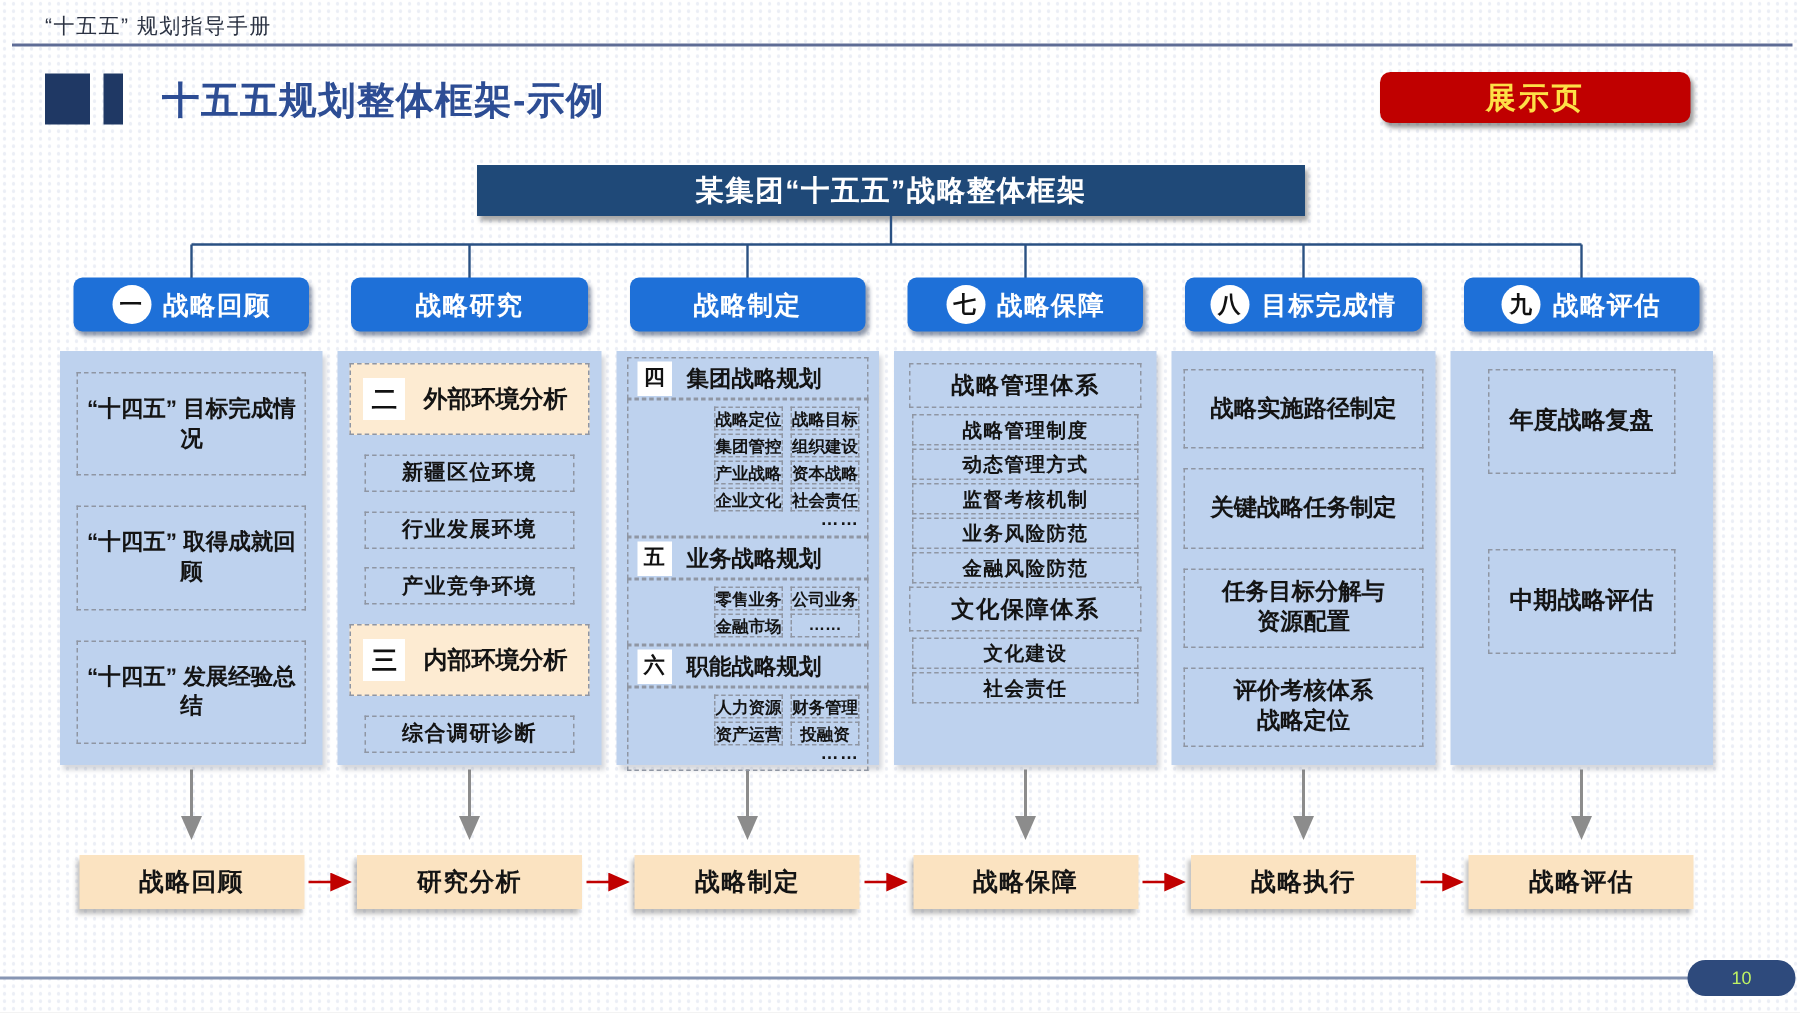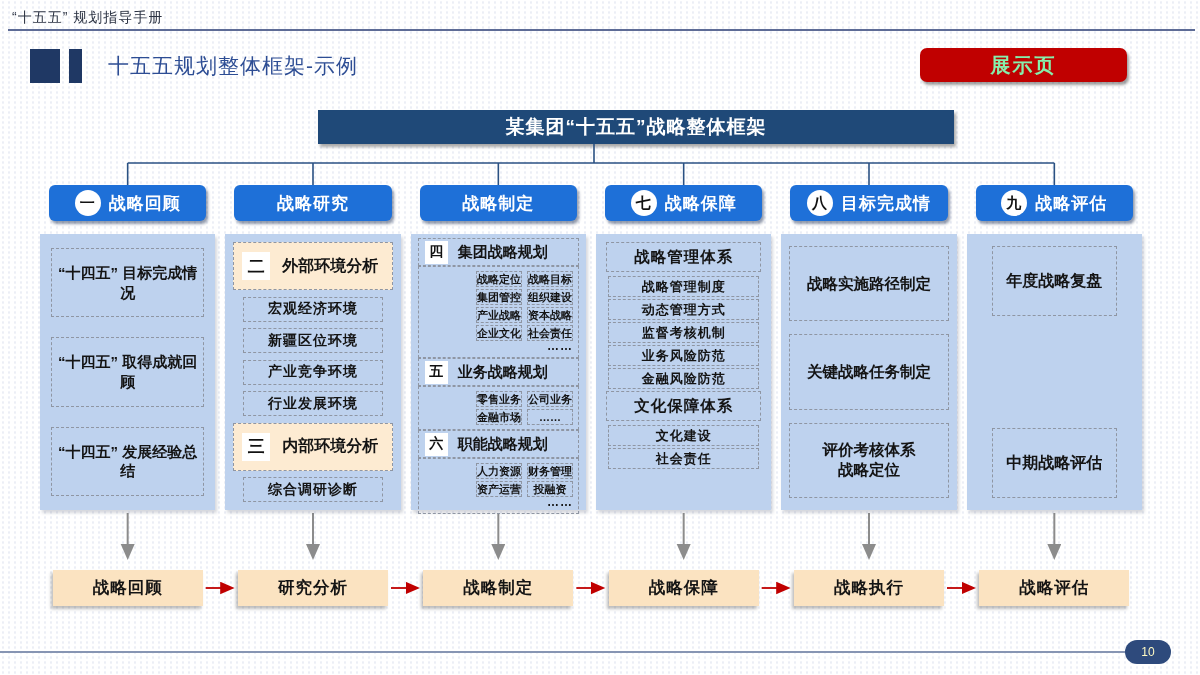--- a/index.html
+++ b/index.html
@@ -5,35 +5,35 @@
   * { margin:0; padding:0; box-sizing:border-box; }
   html,body { background:#e9e9e9; }
   body { font-family:"Liberation Sans","DejaVu Sans",sans-serif; }
   .slide {
     position:relative; width:1200px; height:675px; margin:0 auto; overflow:hidden;
     background-color:#ffffff;
     background-image: radial-gradient(circle, rgba(120,140,190,.14) 1px, transparent 1.4px);
     background-size:6px 5px;
   }
   
-  .doc-label { position:absolute; left:12px; top:9px; font-size:14px; color:#2b3242; letter-spacing:1px; }
+  .doc-label { position:absolute; left:30px; top:9px; font-size:14px; color:#2b3242; letter-spacing:1px; }
   .header-rule { position:absolute; left:8px; top:29px; width:1187px; height:2px; background:#5e6c96; }
   .title-row { position:absolute; left:30px; top:48px; height:36px; display:flex; align-items:center; }
   .mark-lg { width:30px; height:34px; background:var(--mark-navy,#1F3864); }
   .mark-sm { width:13px; height:34px; background:var(--mark-navy,#1F3864); margin-left:9px; }
-  .page-title { margin-left:26px; font-size:21px; font-weight:normal; color:var(--title-blue,#2D4D94); letter-spacing:1px; }
+  .page-title { margin-left:26px; font-size:25px; font-weight:bold; color:var(--title-blue,#2D4D94); letter-spacing:1px; }
   .badge {
     position:absolute; right:73px; top:48px; width:207px; height:34px; border-radius:7px;
-    background:var(--accent-red,#C00000); color:#86efac; font-size:20px; font-weight:bold;
+    background:var(--accent-red,#C00000); color:#fde047; font-size:20px; font-weight:bold;
     display:flex; align-items:center; justify-content:center; letter-spacing:2px;
     box-shadow:2px 3px 3px rgba(0,0,0,.38);
   }
   
   .root-box {
-    position:absolute; left:318px; top:110px; width:636px; height:34px;
+    position:absolute; left:318px; top:110px; width:552px; height:34px;
     background:var(--navy,#1F4978); color:#fff; font-size:19px; font-weight:bold; letter-spacing:1px;
     display:flex; align-items:center; justify-content:center;
     box-shadow:2px 3px 3px rgba(0,0,0,.35);
   }
   
   #connectors { position:absolute; left:0; top:0; width:1200px; height:675px; pointer-events:none; }
   #connectors line.navy { stroke:#2A5183; stroke-width:1.6; }
   #connectors line.gray { stroke:#8c8c8c; stroke-width:2; }
   #connectors line.red  { stroke:var(--accent-red,#C00000); stroke-width:1.8; }
   
@@ -49,21 +49,21 @@
     width:26px; height:26px; border-radius:50%; background:#fff; color:#111;
     font-size:15px; font-weight:bold; display:flex; align-items:center; justify-content:center; flex:none;
   }
   .panel { height:276px; background:var(--panel-blue,#BED2EE); display:flex; flex-direction:column; box-shadow:2px 3px 3px rgba(90,100,120,.25); }
   .blk { border:1.6px dashed #8f96a3; color:#141414; font-weight:bold; }
   
   .big { display:flex; align-items:center; justify-content:center; text-align:center;
          white-space:pre-line; font-size:15px; line-height:1.3; }
   .p1 { padding:14px 11px; gap:20px; } .p1 .big { flex:1; }
   .p5 { padding:12px 8px; gap:13px; } .p5 .big { flex:1; font-size:15.5px; }
-  .p6 { padding:12px 25px; gap:50px; justify-content:space-between; } .p6 .big { height:70px; flex:none; font-size:16px; }
+  .p6 { padding:12px 25px; gap:50px; justify-content:flex-start; } .p6 .big { height:70px; flex:none; font-size:16px; }
   
   .p2 { padding:8px 8px; justify-content:space-between; }
   .cream { background:var(--cream,#FDEBD2); height:48px; display:flex; align-items:center; gap:12px;
            padding-left:8px; font-size:16px; flex:none; }
   .numsq { width:28px; height:28px; background:#fff; color:#111; flex:none;
            display:flex; align-items:center; justify-content:center; font-size:17px; font-weight:bold; }
   .p2 .item { margin:0 10px; }
   .item { height:25px; display:flex; align-items:center; justify-content:center;
           font-size:14px; flex:none; letter-spacing:1px; }
   
@@ -83,22 +83,22 @@
   .p4 .item { height:21px; margin:2px 2px 0; font-size:13px; }
   
   .flow { position:absolute; left:40px; top:570px; width:1102px; display:flex; gap:10px; }
   .fcell { flex:1; display:flex; justify-content:center; }
   .fbox { width:150px; height:36px; background:var(--flow-tan,#FBE3C1);
           display:flex; align-items:center; justify-content:center;
           font-size:16.5px; font-weight:bold; color:#141414; letter-spacing:1px;
           box-shadow:-2px 3px 3px rgba(110,110,110,.45); }
   
   .footer-line { position:absolute; left:0; top:651px; width:1138px; height:2px; background:#8795b3; }
-  .page-pill { position:absolute; left:1125px; top:640px; width:46px; height:24px; border-radius:12px;
-               background:#2E4A7C; color:#fef9c3; font-size:12px;
+  .page-pill { position:absolute; left:1125px; top:640px; width:72px; height:24px; border-radius:12px;
+               background:#2E4A7C; color:#bef264; font-size:12px;
                display:flex; align-items:center; justify-content:center; }
 </style>
 </head>
 <body>
 
 <div class="slide">
 
   <div class="doc-label">“十五五” 规划指导手册</div>
   <div class="header-rule"></div>
 
@@ -158,24 +158,23 @@
       </div>
       <div class="col">
         <div class="btn">
           <span class="btn-label">战略研究</span>
         </div>
         <div class="panel p2">
           <div class="blk cream">
             <span class="numsq">二</span>
             <span class="nh-label">外部环境分析</span>
           </div>
-          <div class="blk item">宏观经济环境</div>
           <div class="blk item">新疆区位环境</div>
+          <div class="blk item">行业发展环境</div>
           <div class="blk item">产业竞争环境</div>
-          <div class="blk item">行业发展环境</div>
           <div class="blk cream">
             <span class="numsq">三</span>
             <span class="nh-label">内部环境分析</span>
           </div>
           <div class="blk item">综合调研诊断</div>
         </div>
       </div>
       <div class="col">
         <div class="btn">
           <span class="btn-label">战略制定</span>
@@ -253,20 +252,22 @@
         </div>
       </div>
       <div class="col">
         <div class="btn">
           <span class="circle">八</span>
           <span class="btn-label">目标完成情</span>
         </div>
         <div class="panel p5">
           <div class="blk big">战略实施路径制定</div>
           <div class="blk big">关键战略任务制定</div>
+          <div class="blk big">任务目标分解与
+资源配置</div>
           <div class="blk big">评价考核体系
 战略定位</div>
         </div>
       </div>
       <div class="col">
         <div class="btn">
           <span class="circle">九</span>
           <span class="btn-label">战略评估</span>
         </div>
         <div class="panel p6">

